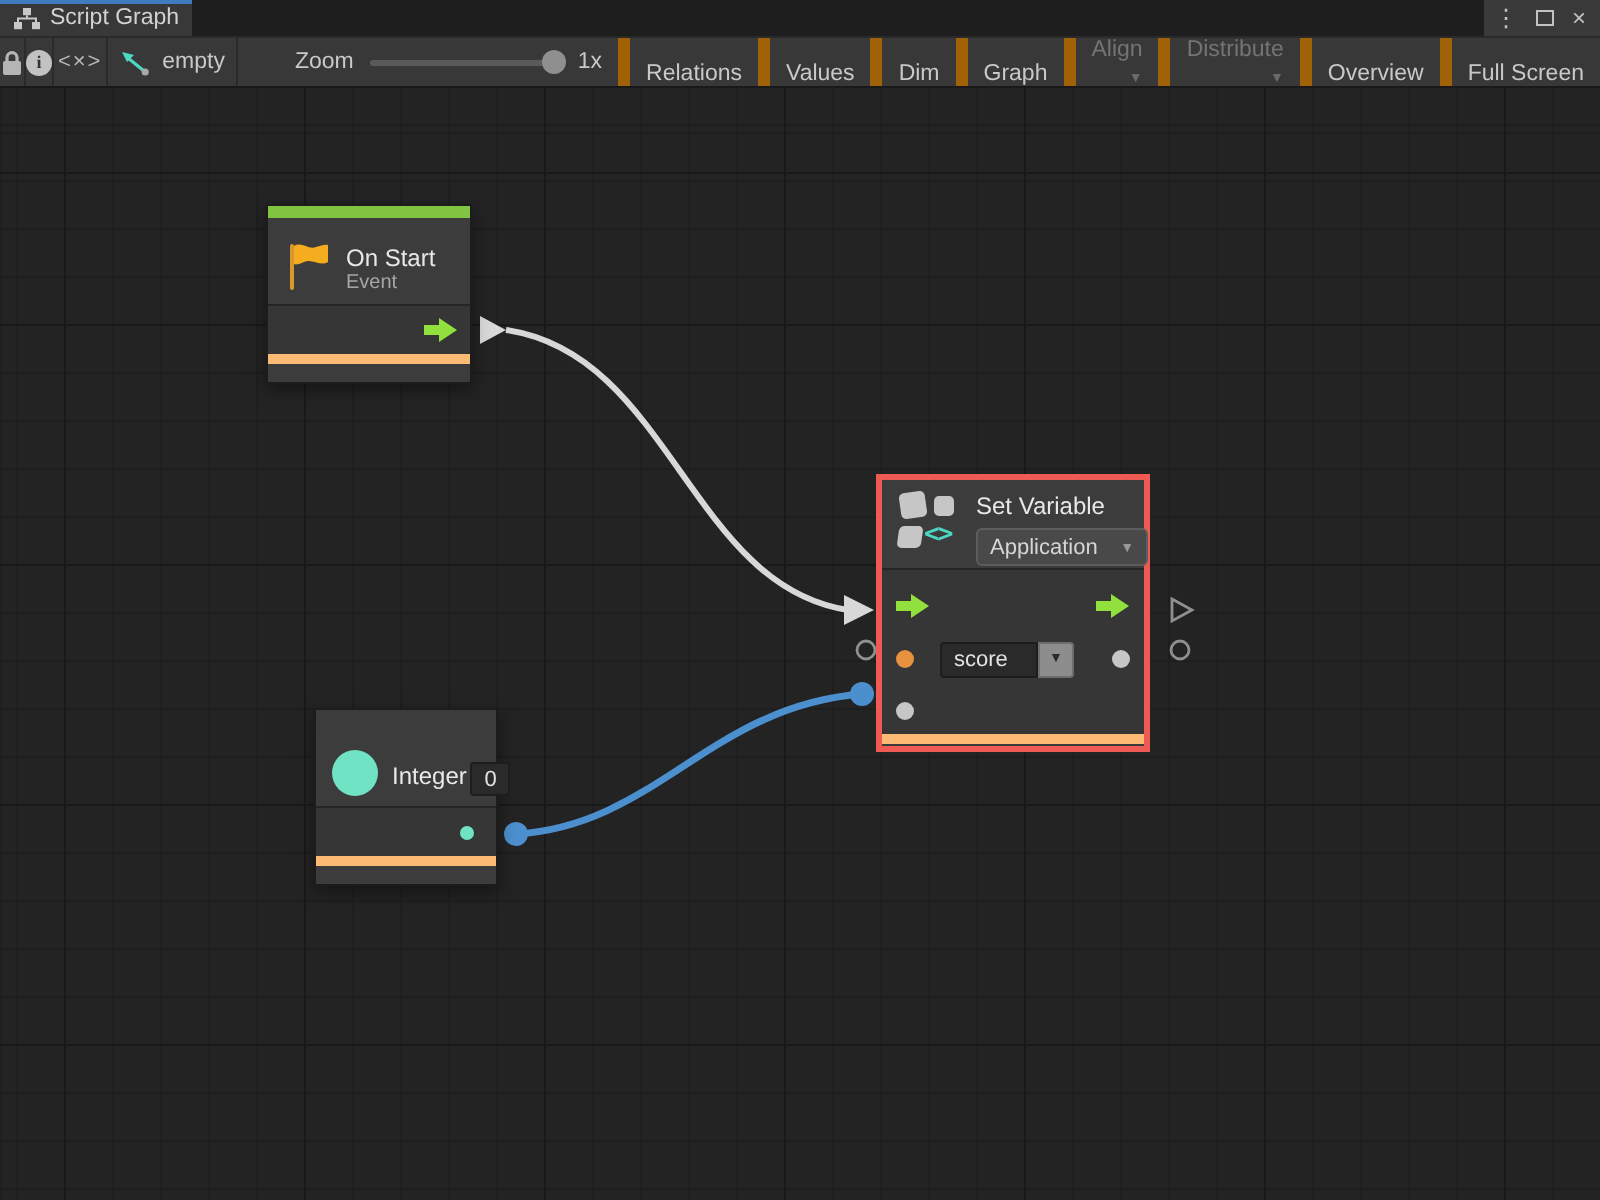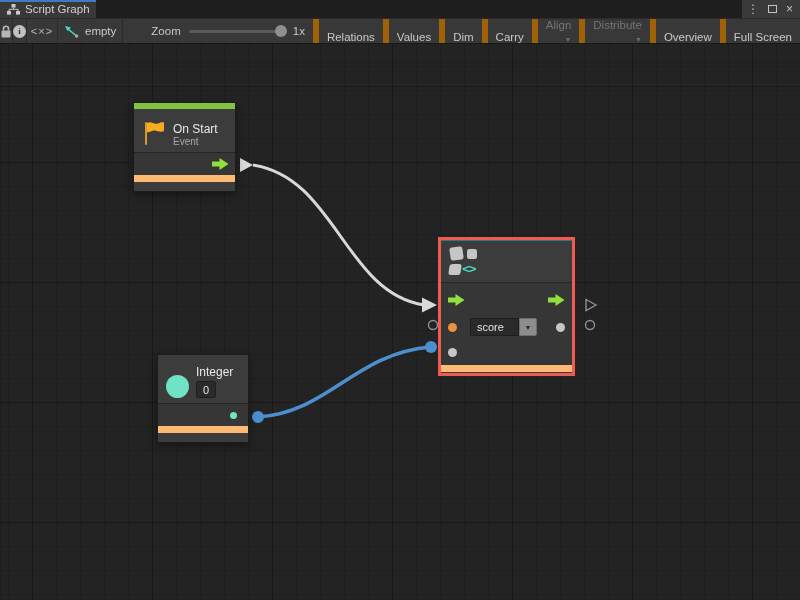--- a/index.html
+++ b/index.html
@@ -47,21 +47,21 @@
       repeating-linear-gradient(to bottom, #1e1e1e 0 1px, transparent 1px 24px);
     background-position: 32px 0, 0 118px, 8px 0, 0 22px; }
 
   .wires { position:absolute; left:0; top:0; width:800px; height:556px; z-index:1; pointer-events:none; }
 
   
   .node { position:absolute; z-index:2; background:#373737; border:1px solid #1c1c1c;
           box-shadow:0 3px 8px rgba(0,0,0,.4); display:flex; flex-direction:column; color:#e3e3e3; }
   .colorbar { height:6px; }
   .node-header { background:#3c3c3c; display:flex; align-items:flex-end; gap:7px; padding:5px 8px; }
-  .node-body { border-top:1px solid #252525; border-bottom:7px solid #fdba74; background:#363636; flex:1; }
+  .node-body { border-top:1px solid #252525; border-bottom:5px solid #fdba74; background:#363636; flex:1; }
   .node-footer { background:#3c3c3c; }
   .node-title { font-size:12px; color:#e8e8e8; }
   .node-sub { font-size:10px; color:#a6a6a6; margin-top:0; }
   .port-row { display:flex; align-items:center; padding:0 7px; }
   .flex-spacer { flex:1; }
 
   .arrow-port { display:block; }
   .dot { border-radius:50%; }
   .dot-orange { width:9px; height:9px; background:#e8913f; }
   .dot-gray { width:9px; height:9px; background:#c6c6c6; }
@@ -93,21 +93,21 @@
                  font-size:11px; color:#e2e2e2; display:flex; align-items:center; padding-left:6px; margin-left:13px; }
   .score-dd { width:18px; height:18px; background:#8d8d8d; border:1px solid #6d6d6d; border-radius:0 2px 2px 0;
               display:flex; align-items:center; justify-content:center; }
   .score-dd .dd-arrow { color:#2b2b2b; transform:none; font-size:7px; }
   .node-setvar .node-footer { height:12px; }
 
   
   .node-integer { left:157px; top:310px; width:92px; height:89px; }
   .node-integer .node-header { height:48px; }
   .int-circle { width:23px; height:23px; border-radius:50%; background:#6fe3c4; flex:none; }
-  .int-col { display:flex; flex-direction:column; align-items:flex-start; gap:2px; }
+  .int-col { display:flex; flex-direction:row; align-items:flex-start; gap:2px; }
   .int-value { min-width:20px; height:17px; background:#2a2a2a; border:1px solid #1d1d1d; border-radius:2px;
                font-size:11px; color:#e2e2e2; display:flex; align-items:center; justify-content:center; padding:0 4px; }
   .node-integer .node-body { display:flex; align-items:center; }
   .node-integer .node-footer { height:9px; }
 </style>
 </head>
 <body>
 
 <div class="titlebar">
   <div class="tab">
@@ -159,21 +159,21 @@
     <div class="tb-btn">
         <span>Relations</span>
       </div>
     <div class="tb-btn">
         <span>Values</span>
       </div>
     <div class="tb-btn">
         <span>Dim</span>
       </div>
     <div class="tb-btn">
-        <span>Carry</span>
+        <span>Graph</span>
       </div>
     <div class="tb-btn disabled">
       <span>Align</span>
       <span class="dd-arrow">▼</span>
     </div>
     <div class="tb-btn disabled">
       <span>Distribute</span>
       <span class="dd-arrow">▼</span>
     </div>
     <div class="tb-btn">
@@ -225,20 +225,27 @@
 
   <div class="node node-setvar">
     <div class="colorbar" style="background:#2b7a7a"></div>
     <div class="node-header">
       <div class="sv-icon">
         <span class="sq sq1"></span>
           <span class="sq sq2"></span>
           <span class="sq sq3"></span>
         <span class="angle">&lt;&gt;</span>
       </div>
+      <div class="sv-head-col">
+        <div class="node-title">Set Variable</div>
+        <div class="sv-dropdown">
+          <span>Application</span>
+          <span class="dd-arrow">▼</span>
+        </div>
+      </div>
     </div>
     <div class="node-body sv-rows">
       <div class="port-row sv-row">
         <svg class="arrow-port" width="17" height="12" viewBox="0 0 17 12">
           <path d="M0 3.5 h7.5 V0 L16.5 6 L7.5 12 V8.5 H0 Z" fill="#92e03e"></path>
         </svg>
         <span class="flex-spacer"></span>
         <svg class="arrow-port" width="17" height="12" viewBox="0 0 17 12">
           <path d="M0 3.5 h7.5 V0 L16.5 6 L7.5 12 V8.5 H0 Z" fill="#92e03e"></path>
         </svg>

